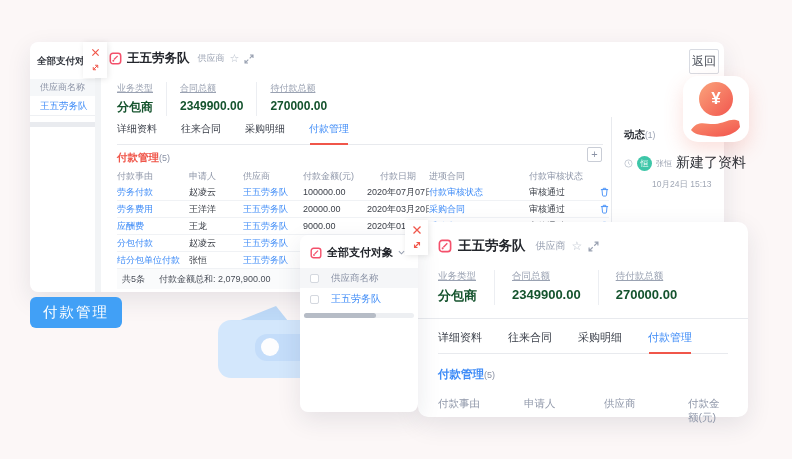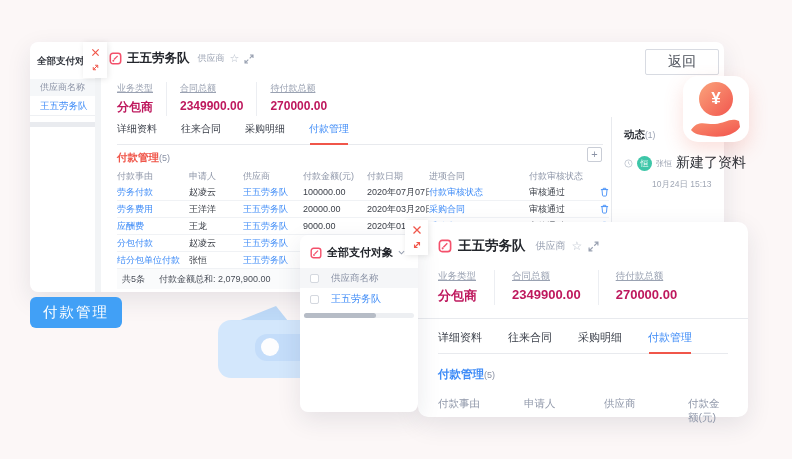--- a/index.html
+++ b/index.html
@@ -27,32 +27,32 @@
     box-shadow:1px 1px 6px rgba(0,0,0,.10); display:flex; flex-direction:column;
     align-items:center; justify-content:space-evenly; z-index:3; }
 
   
   .mw-head { position:absolute; left:79px; top:8px; display:flex; align-items:center; gap:5px; }
   .mw-title { font-size:12.5px; font-weight:bold; color:#23262c; }
   .mw-sub { font-size:9px; color:#9aa2b2; margin-left:3px; }
   .star { font-size:11px; color:#b9c0cc; line-height:1; cursor:pointer; }
   .actions { position:absolute; top:7px; right:5px; display:flex; gap:7px; }
   .btn-plain { background:#fff; border:1px solid #d8dbe2; border-radius:2px;
-    font-size:14px; color:#4a4f59; padding:3px 22px; cursor:pointer; }
+    font-size:12px; color:#4a4f59; padding:3px 2px; cursor:pointer; }
   .btn-group { display:flex; border-radius:2px; overflow:hidden; }
   .btn-red { background:#f0564a; color:#fff; font-size:8.5px; padding:3px 7px;
     border:none; cursor:pointer; }
   .btn-red + .btn-red { border-left:1px solid rgba(255,255,255,.45); }
 
   
   .stats { position:absolute; left:87px; top:40px; display:flex; }
   .stat { padding-right:13px; margin-right:13px; border-right:1px solid #eceef2; }
   .stat:last-child { border-right:none; }
   .stat .lab { font-size:9px; color:#9aa2b2; margin-bottom:4px; white-space:nowrap;text-decoration:underline; }
-  .stat .val { font-size:12px; font-weight:bold; color:#be185d; white-space:nowrap; }
+  .stat .val { font-size:12px; font-weight:bold; color:#14532d; white-space:nowrap; }
 
   
   .tabs { position:absolute; left:87px; top:80px; width:486px; display:flex; gap:24px;
     border-bottom:1px solid #e8eaee; padding-bottom:8px; font-size:10px; color:#3a3f49; }
   .tab { cursor:pointer; position:relative; white-space:nowrap; }
   .tab.active { color:#3f8cf7; }
   .tab.active::after { content:""; position:absolute; left:1px; right:1px; bottom:-9px;
     height:2px; background:#f0564a; }
 
   
@@ -60,21 +60,21 @@
   .sec .cnt { font-weight:normal; font-size:9px; color:#8a92a5; }
   .sec-red { color:#f0564a; }
   .sec-blue { color:#3f8cf7; }
   .plus-btn { position:absolute; top:105px; right:122px; width:15px; height:15px;
     border:1px solid #c9cdd6; border-radius:2px; background:#fff; color:#8a92a5;
     font-size:11px; line-height:12px; text-align:center; cursor:pointer; }
   .tbl { position:absolute; left:87px; top:127px; width:492px; font-size:9px; }
   .trow { display:flex; align-items:center; height:17px; border-bottom:1px solid #f0f2f5; }
   .trow.thead { height:15px; color:#8f97a9; border-bottom:none; }
   .c1{width:72px;} .c2{width:54px;} .c3{width:60px;} .c4{width:64px;}
-  .c5{width:62px;} .c6{width:100px;} .c7{width:60px;} .c8{width:20px;text-align:right;}
+  .c5{width:62px;text-align:center;} .c6{width:100px;} .c7{width:60px;} .c8{width:20px;text-align:right;}
   .cell { white-space:nowrap; overflow:hidden; }
   .lnk { color:#3f8cf7; cursor:pointer; }
   .drk { color:#3c4049; }
   .tfoot { display:flex; gap:14px; align-items:center; height:20px; background:#fafbfc;
     font-size:9px; color:#4a4f59; padding-left:5px; }
 
   
   .act { position:absolute; left:581px; top:75px; bottom:0; width:113px;
     border-left:1px solid #e8eaee; padding:11px 0 0 12px; }
   .act-title { font-size:10.5px; font-weight:bold; color:#2b2f36; }

